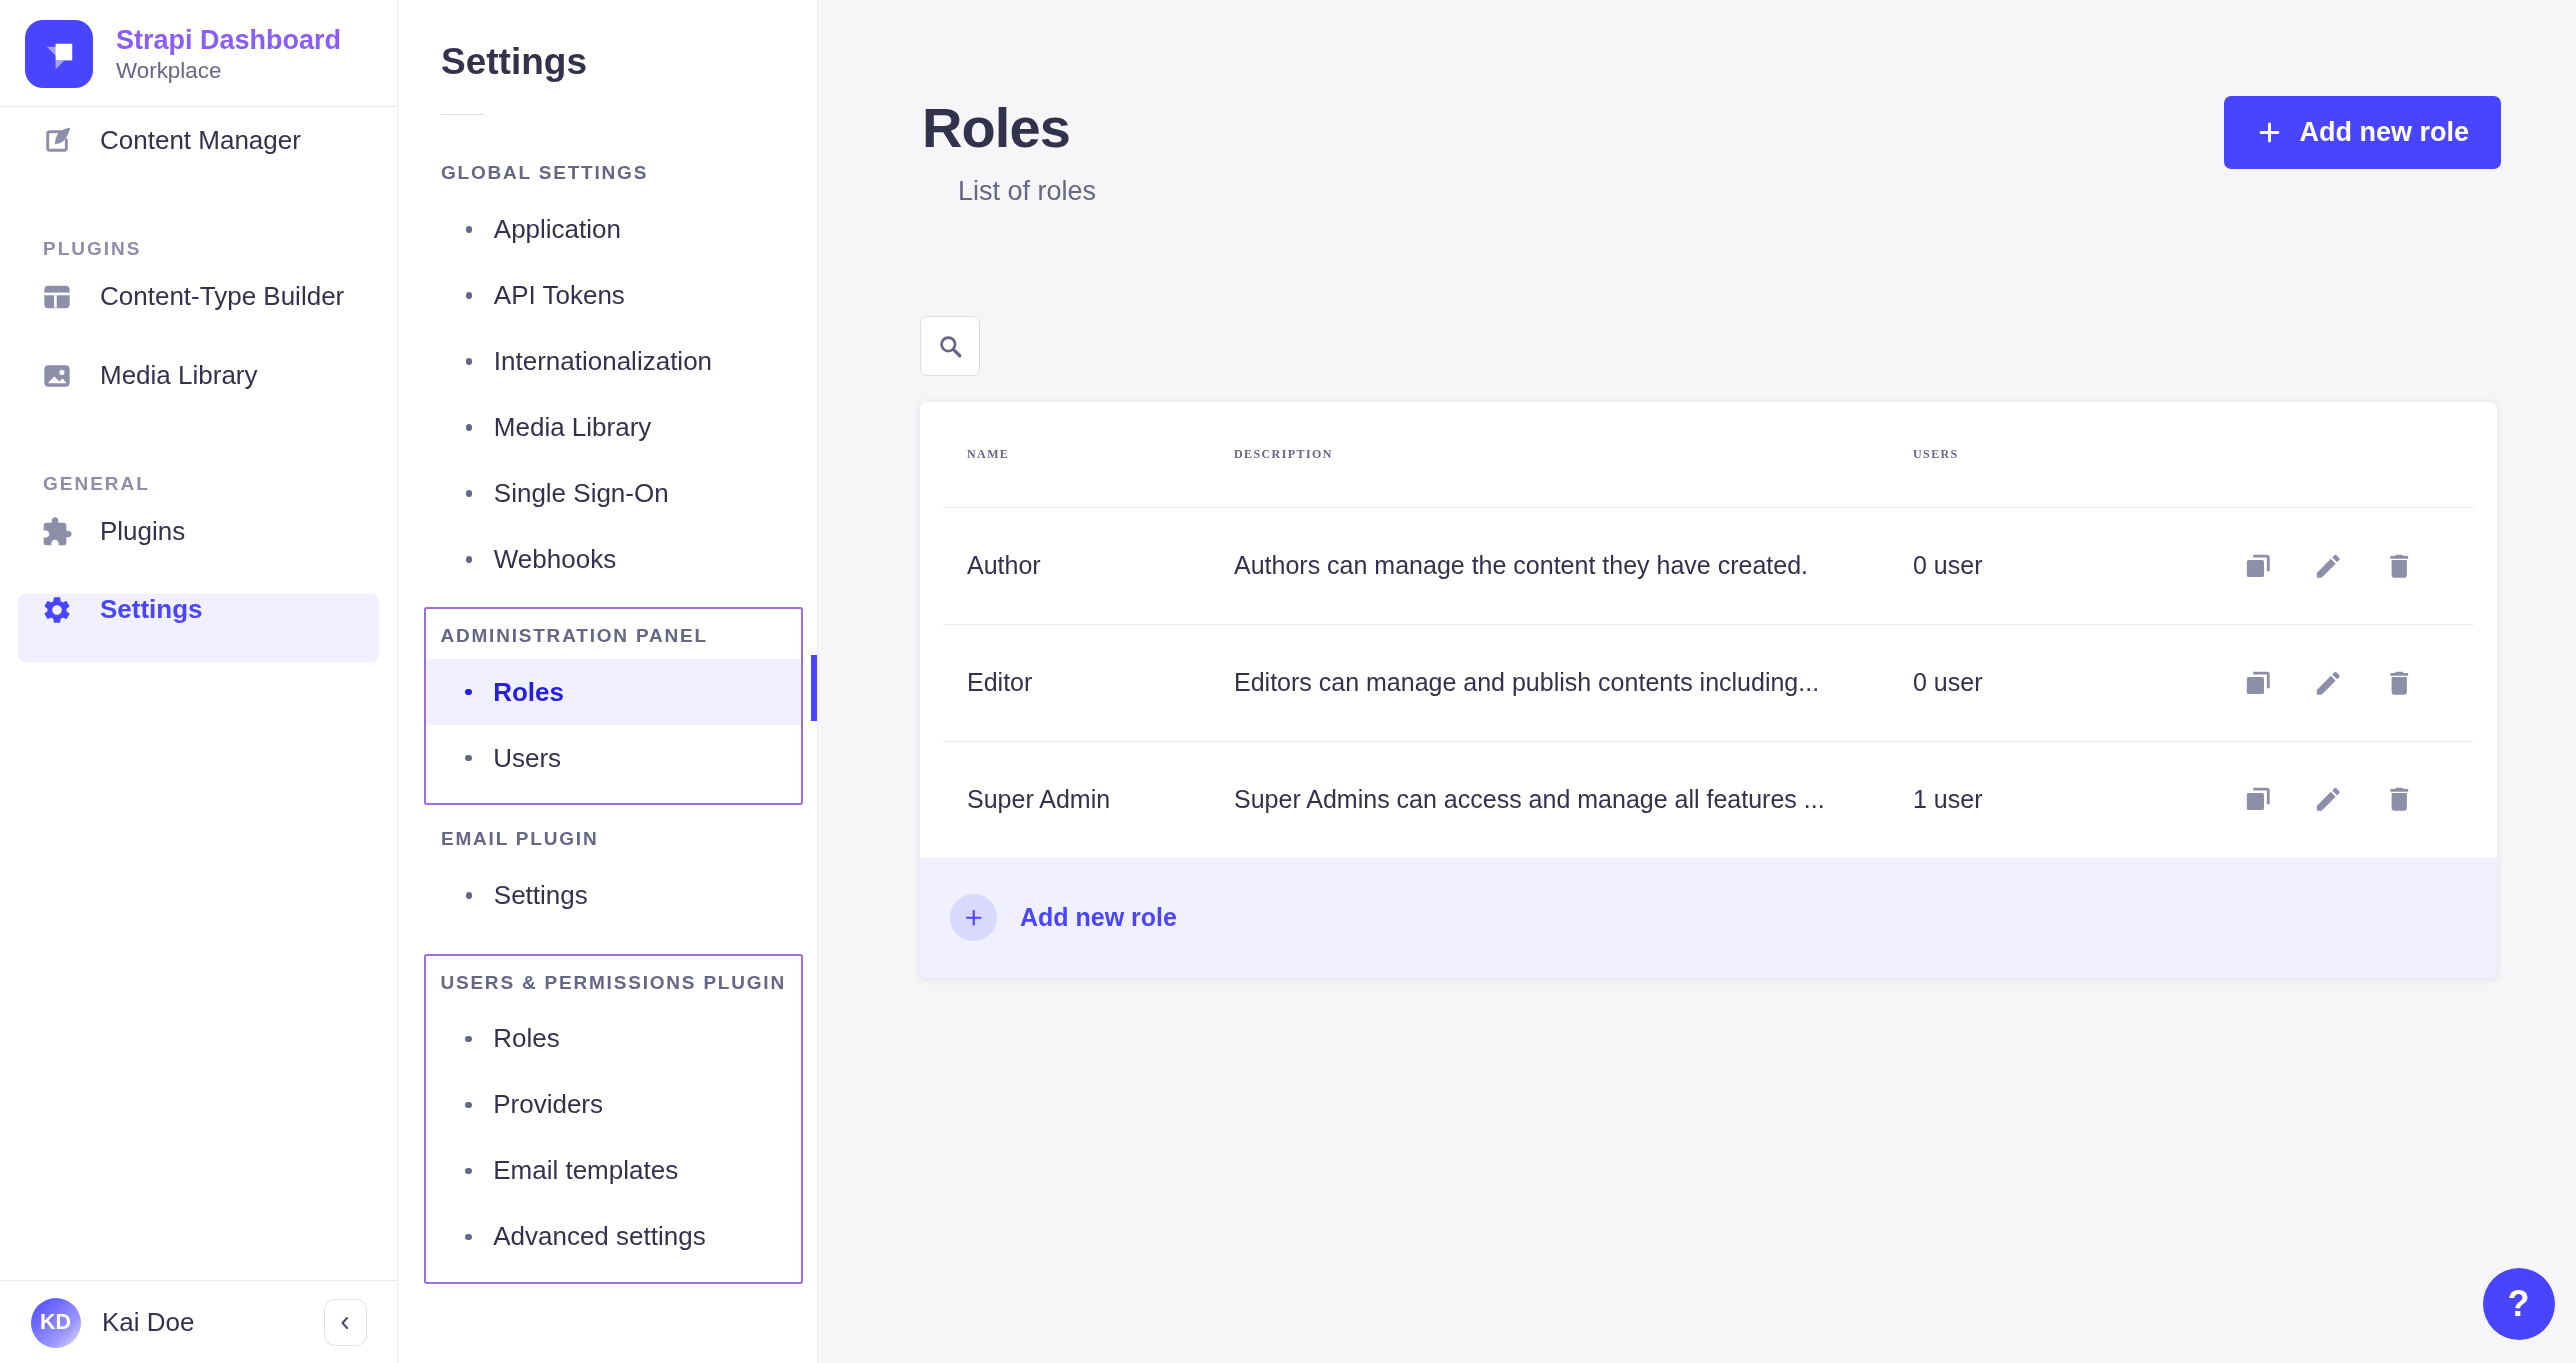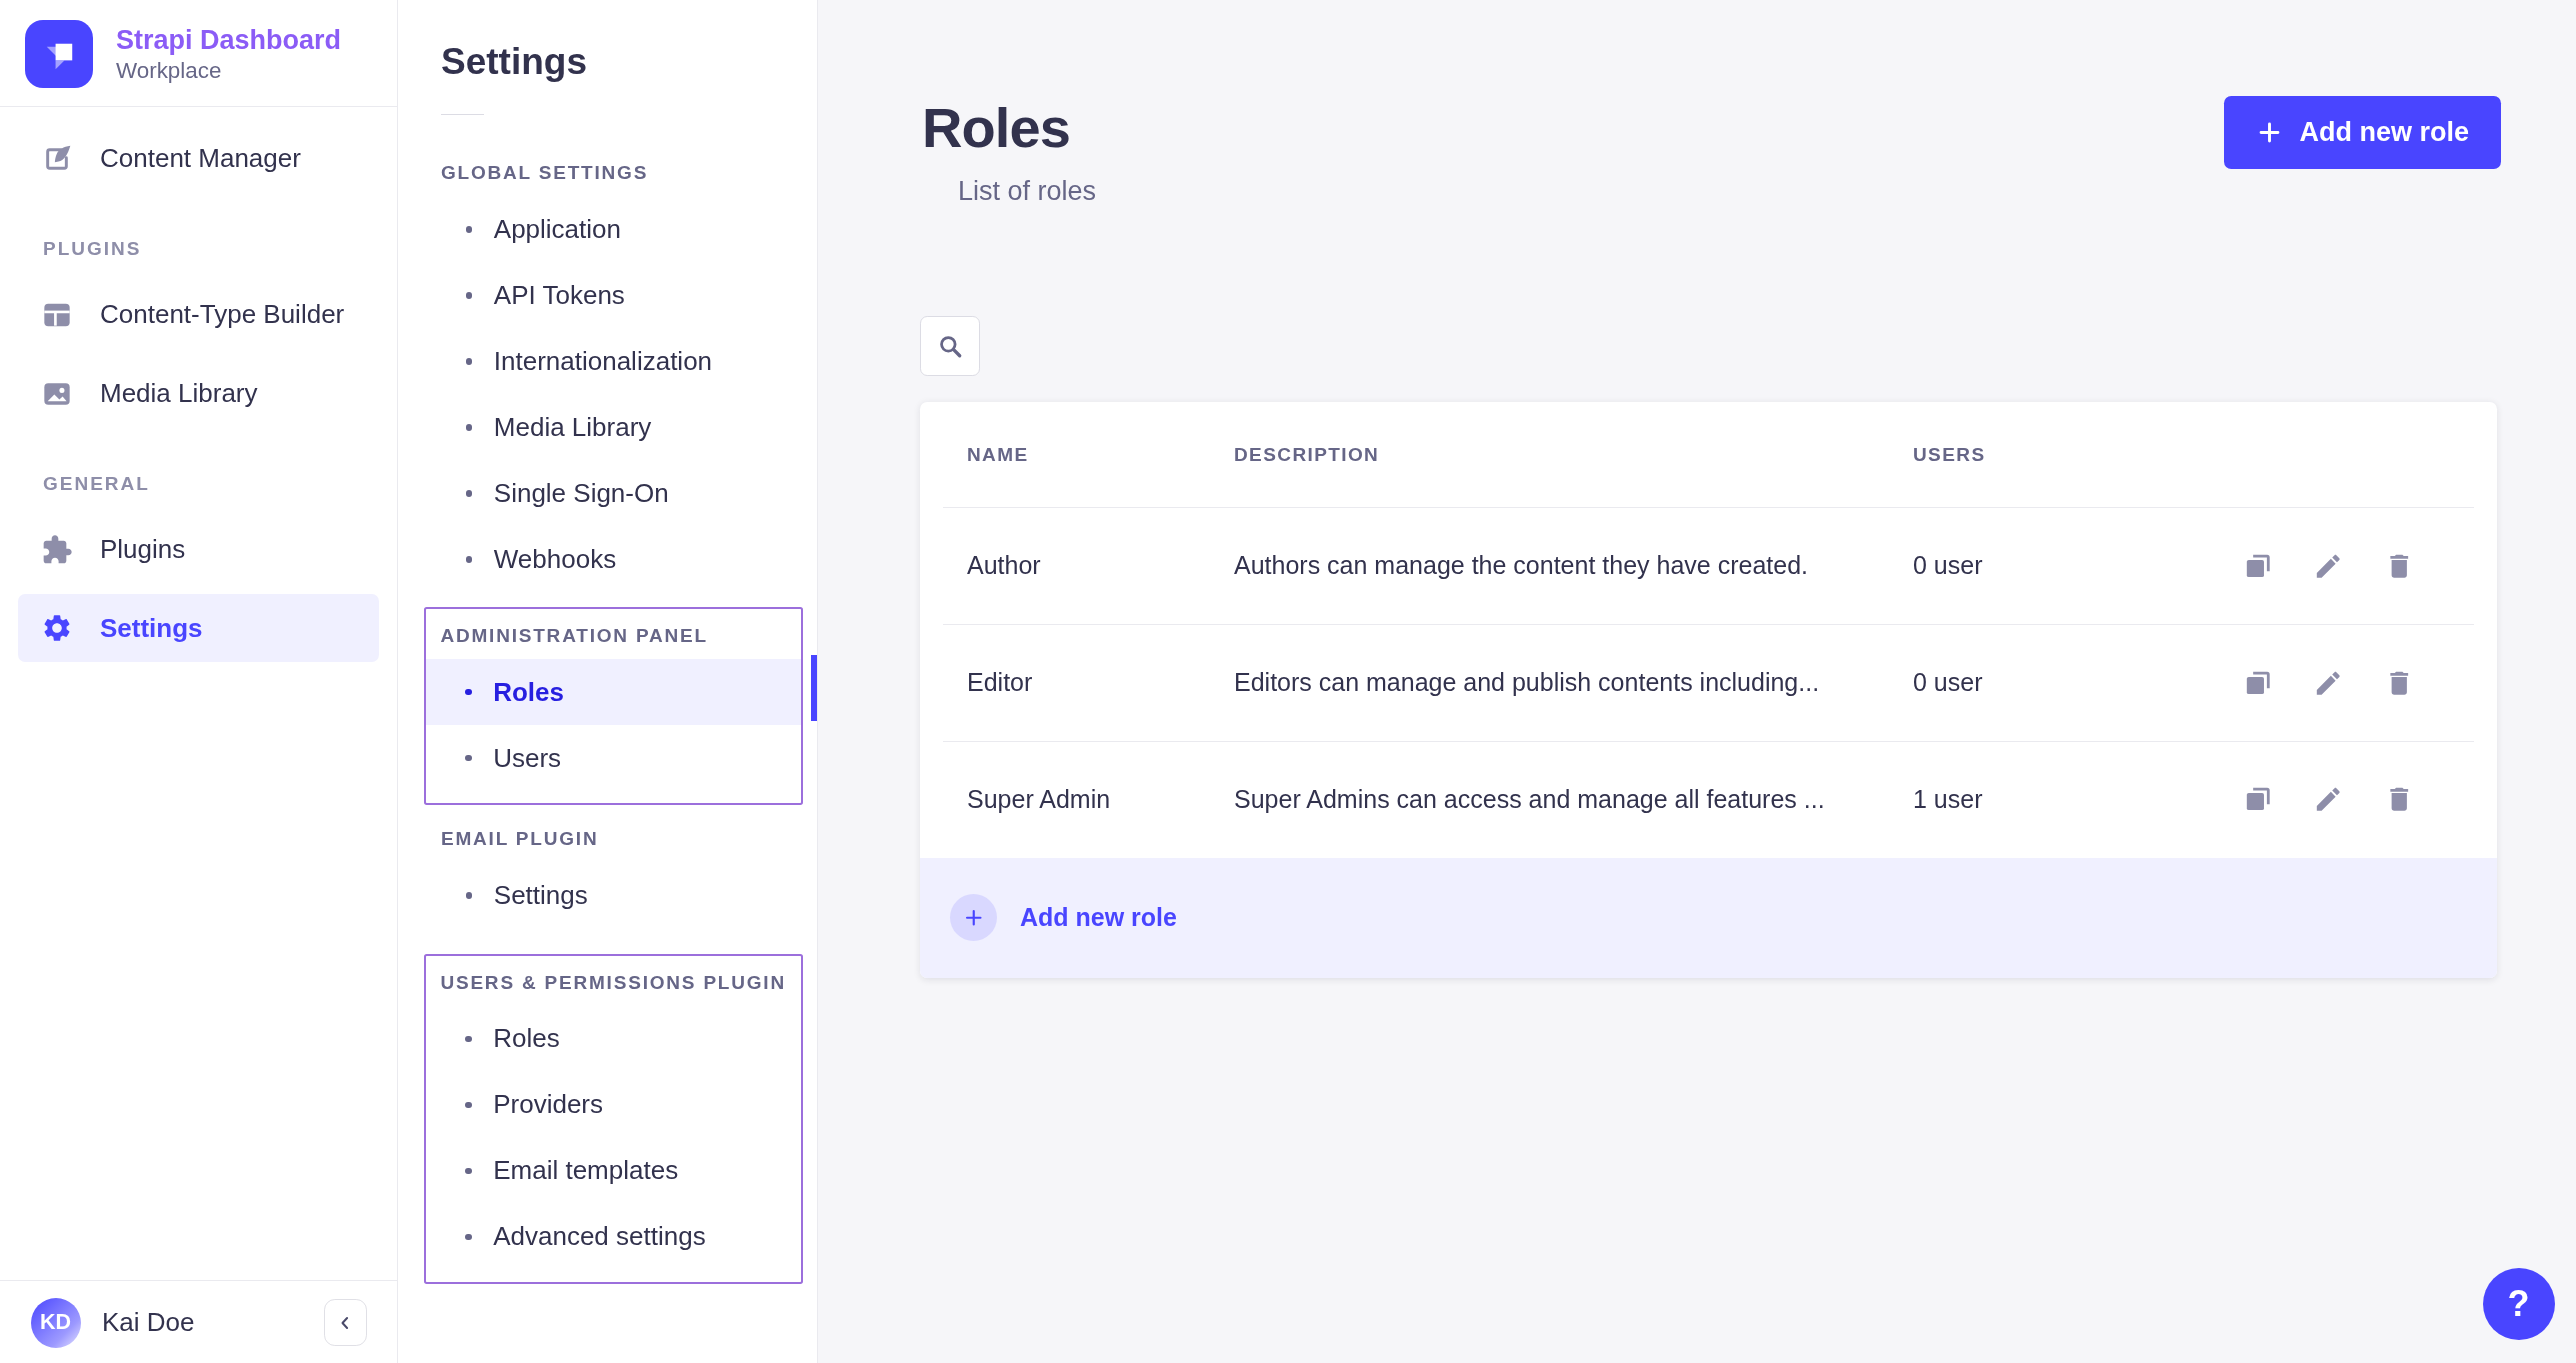--- a/index.html
+++ b/index.html
@@ -20,21 +20,21 @@
   .logo-mark {
     width:68px; height:68px; border-radius:18px; background:#4945FF;
     display:flex; align-items:center; justify-content:center; flex:0 0 auto;
   }
   .logo-mark svg { width:47px; height:47px; }
   .logo-title { font-size:27px; font-weight:bold; color:#8b5cf6; line-height:32px; }
   .logo-sub { font-size:22.4px; color:#666687; line-height:27px; margin-top:1.8px; }
   .side-hr { height:0.9px; background:#EAEAEF; }
   .nav { padding:18px 18px 0 18px; }
   .nav-item {
-    display:flex; align-items:center; gap:27px; height:68px; padding:0 23px;
+    display:flex; gap:27px; height:68px; padding:0 23px;
     border-radius:7.2px; font-size:26px; color:#32324D; cursor:pointer;
   }
   .nav-item + .nav-item { margin-top:10.8px; }
   .nav-ico { width:32px; height:32px; color:#8E8EA9; flex:0 0 auto; display:flex; }
   .nav-ico svg { width:32px; height:32px; }
   .nav-item.active { background:#F0F0FF; color:#4945FF; font-weight:bold; }
   .nav-item.active .nav-ico { color:#4945FF; }
   .nav-label {
     font-size:19px; font-weight:bold; letter-spacing:2px; color:#8E8EA9;
     margin:45px 0 21.5px 25px; line-height:21.5px;
@@ -108,21 +108,21 @@
     background:#fff; border:0.9px solid #DCDCE4; border-radius:7.2px;
     display:flex; align-items:center; justify-content:center; cursor:pointer; color:#666687;
   }
   .search-btn svg { width:29px; height:29px; }
 
   .card {
     position:absolute; top:402px; left:102px; width:1577px;
     background:#fff; border-radius:7.2px; box-shadow:0 1.8px 7.2px rgba(33,33,52,0.1);
   }
   .thead { height:105px; display:flex; align-items:center; padding-left:47px; }
-  .th { font-size:19px; font-weight:bold; letter-spacing:1.4px; color:#666687; }
+  .th { font-size:12px; font-weight:bold; letter-spacing:1.4px; color:#666687;font-family:Liberation Serif, serif; }
   .col-name { width:267px; flex:0 0 auto; }
   .col-desc { width:679px; flex:0 0 auto; }
   .col-users { flex:1 1 auto; }
   .rule { height:0.9px; background:#EAEAEF; margin:0 23px; }
   .trow { height:116px; display:flex; align-items:center; padding-left:47px; font-size:25px; color:#32324D; cursor:pointer; }
   .row-actions { margin-left:auto; display:flex; gap:40px; padding-right:83px; }
   .act { background:none; border:none; padding:0; color:#8E8EA9; cursor:pointer; display:flex; }
   .act svg { width:30.5px; height:30.5px; }
   .tfoot {
     height:120px; background:#F0F0FF; border-radius:0 0 7.2px 7.2px;

